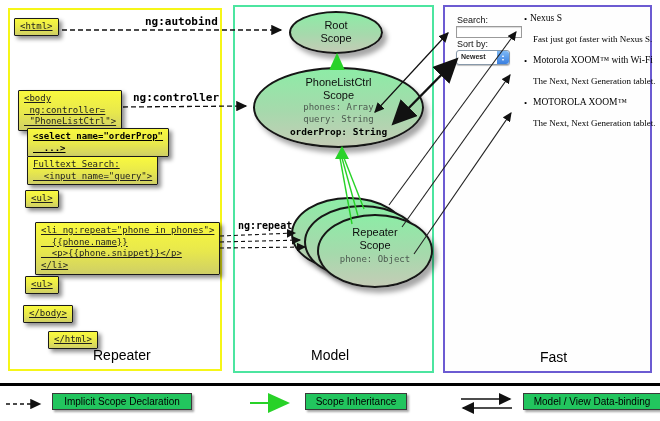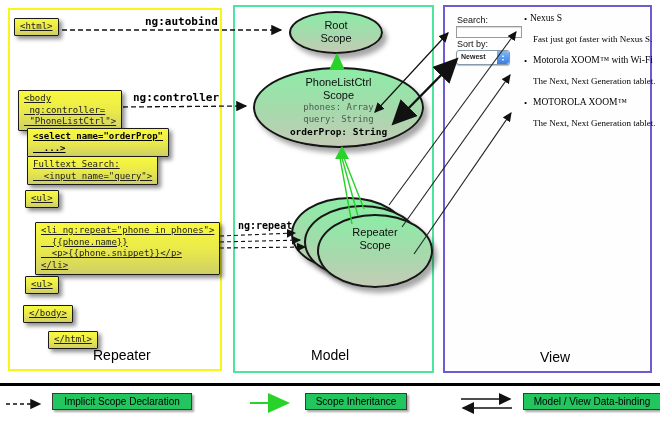--- a/index.html
+++ b/index.html
@@ -44,21 +44,21 @@
 <body>
 
 <div id="stage">
 
   <div id="col-template" class="col"></div>
   <div id="col-model" class="col"></div>
   <div id="col-view" class="col"></div>
 
   <div class="collabel" style="left:93px;top:347px;">Repeater</div>
   <div class="collabel" style="left:311px;top:347px;">Model</div>
-  <div class="collabel" style="left:540px;top:349px;">View</div>
+  <div class="collabel" style="left:540px;top:349px;">Fast</div>
 
   <div class="codebox" style="left:14px;top:18px;">&lt;html&gt;</div>
   <div class="codebox" style="left:18px;top:90px;">&lt;body
  ng:controller=
  "PhoneListCtrl"&gt;</div>
   <div class="codebox bold" style="left:27px;top:128px;">&lt;select name="orderProp"
   ...&gt;</div>
   <div class="codebox" style="left:27px;top:156px;">Fulltext Search:
   &lt;input name="query"&gt;</div>
   <div class="codebox" style="left:25px;top:190px;">&lt;ul&gt;</div>
@@ -90,20 +90,21 @@
       <div class="scope-prop-bold">orderProp: String</div>
     </div>
   </div>
 
   <div class="scope" style="left:291px;top:197px;width:112px;height:70px;"></div>
   <div class="scope" style="left:304px;top:205px;width:112px;height:70px;"></div>
   <div class="scope" style="left:317px;top:214px;width:112px;height:70px;">
     <div class="scope-inner" style="top:10px;">
       <div class="scope-title">Repeater
 Scope</div>
+      <div class="scope-props" style="margin-top:2px;">phone: Object</div>
     </div>
   </div>
 
   <div class="viewlabel" style="left:457px;top:15px;">Search:</div>
   <div class="vinput" style="left:456px;top:26px;width:64px;height:10px;"></div>
   <div class="viewlabel" style="left:457px;top:39px;">Sort by:</div>
   <div class="vselect" style="left:456px;top:50px;width:52px;height:13px;">
     <span class="stext">Newest</span>
     <span class="stepper">
       <span>▴</span>

